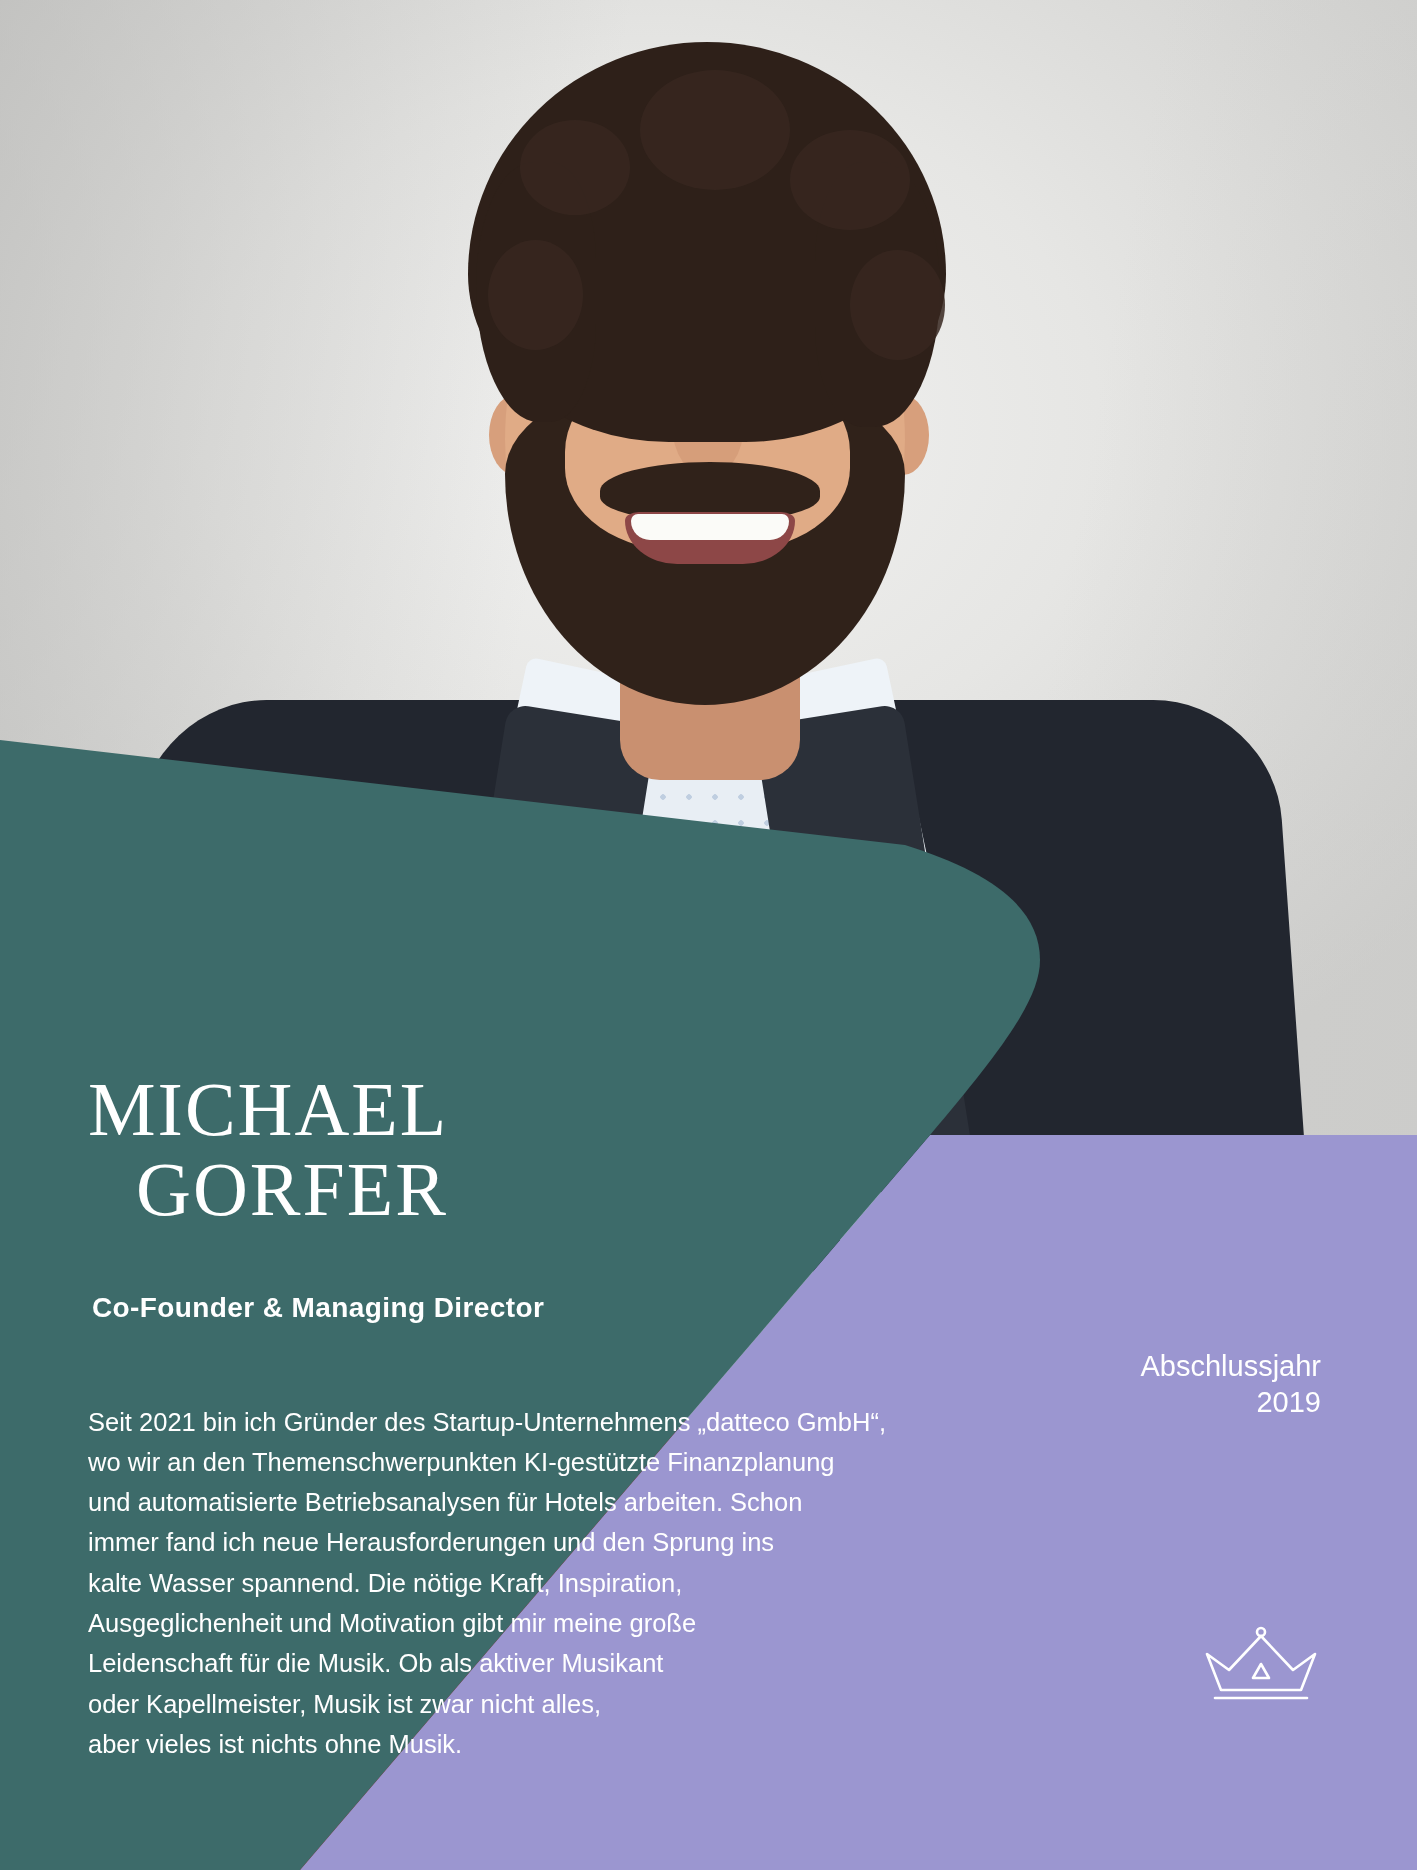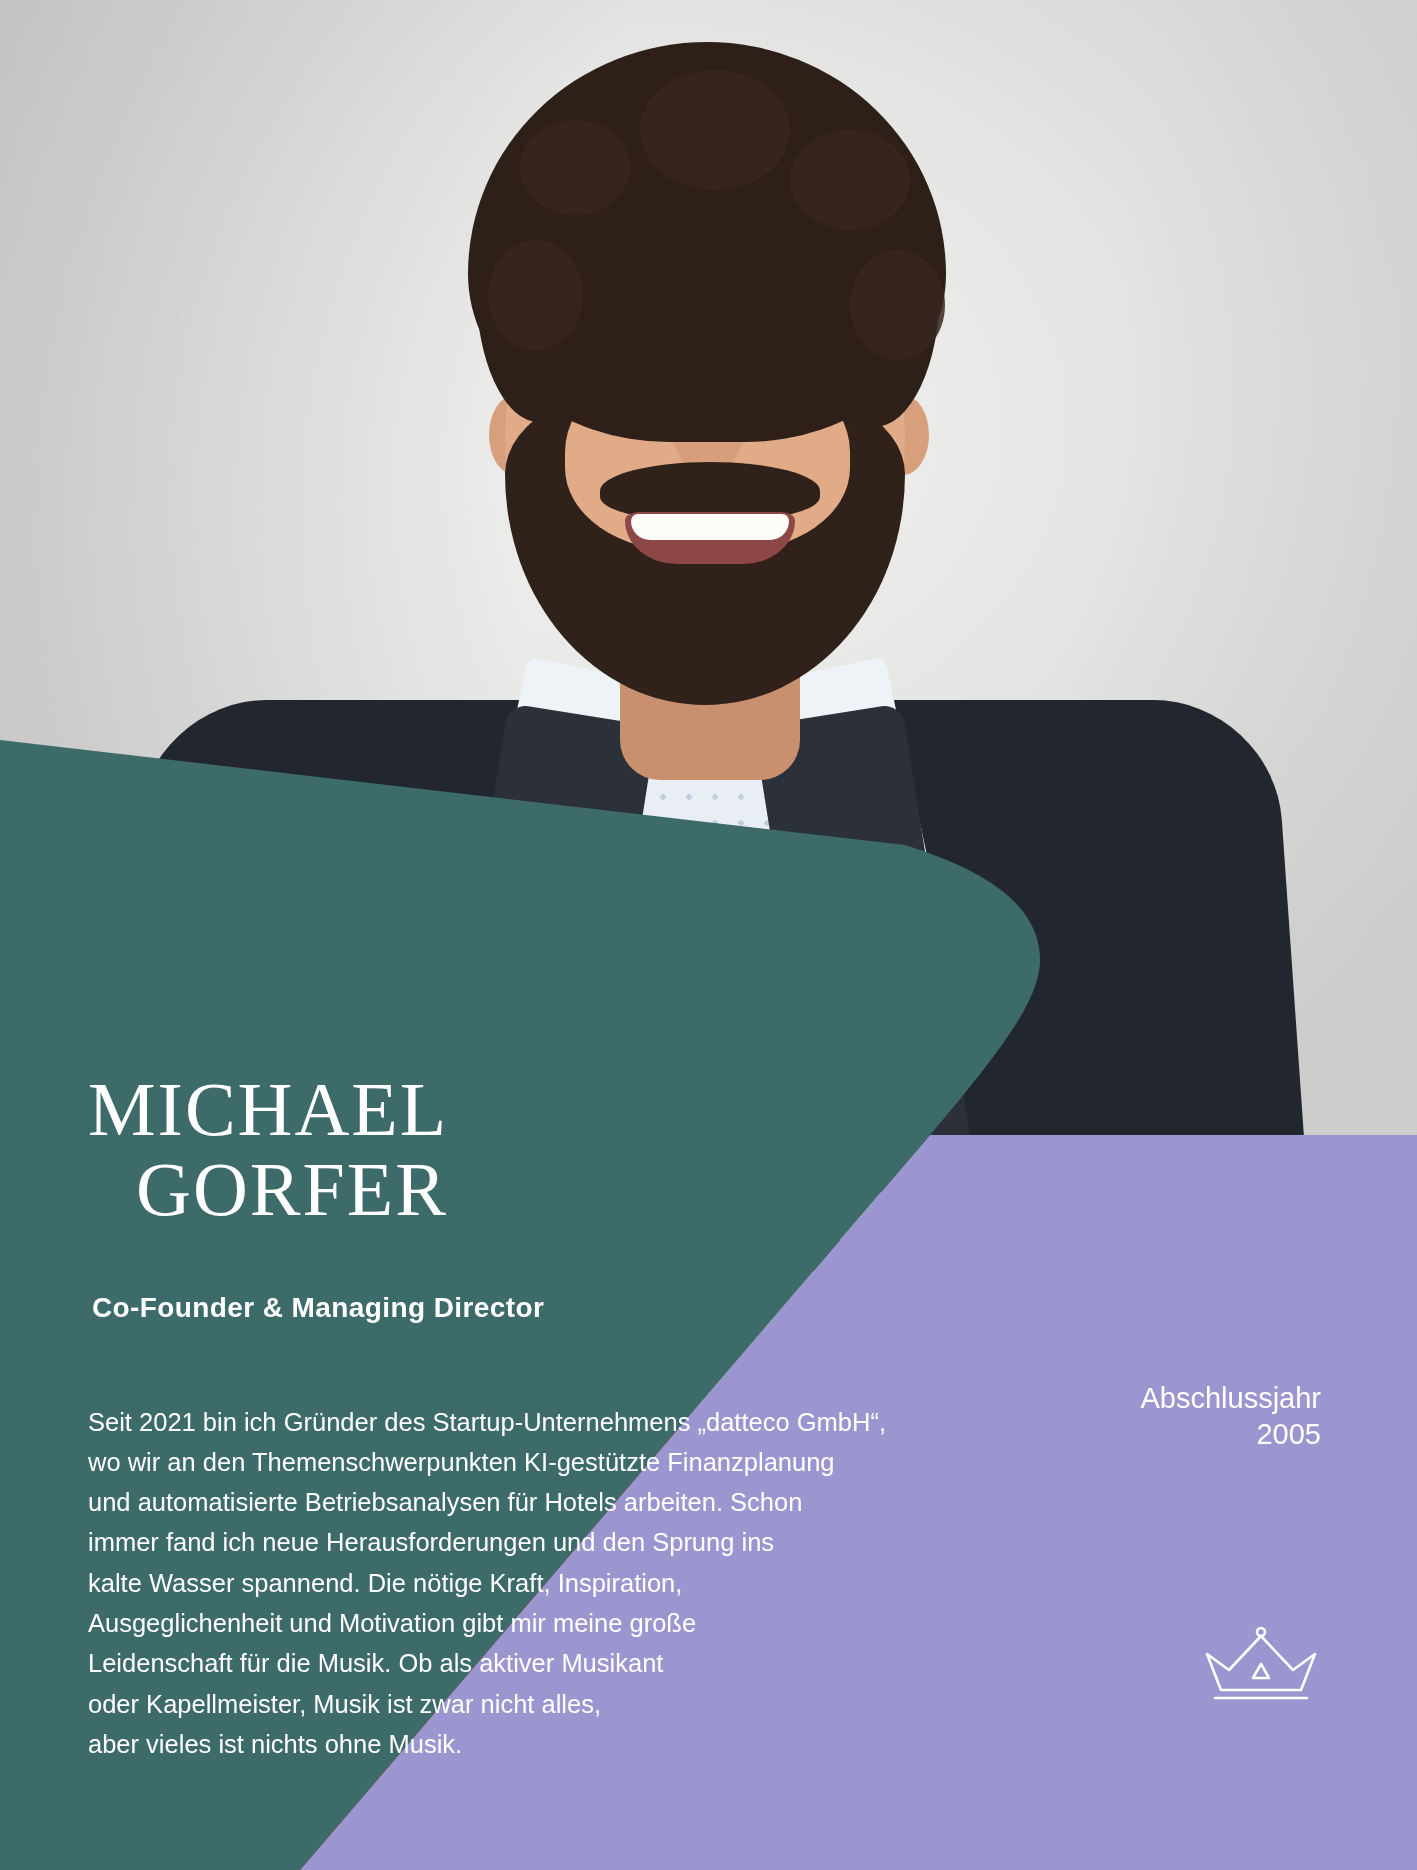--- a/index.html
+++ b/index.html
@@ -272,21 +272,21 @@
     font-size: 25.5px;
     line-height: 1.58;
     font-weight: 400;
     max-width: 950px;
     white-space: pre-line;
   }
 
   .year-block {
     position: absolute;
     right: 96px;
-    top: 1380px;
+    top: 1348px;
     width: 360px;
     text-align: right;
     color: #ffffff;
   }
   .year-label {
     font-size: 29px;
     line-height: 1.25;
     font-weight: 400;
   }
   .year-value {
@@ -372,21 +372,21 @@
 immer fand ich neue Herausforderungen und den Sprung ins
 kalte Wasser spannend. Die nötige Kraft, Inspiration,
 Ausgeglichenheit und Motivation gibt mir meine große
 Leidenschaft für die Musik. Ob als aktiver Musikant
 oder Kapellmeister, Musik ist zwar nicht alles,
 aber vieles ist nichts ohne Musik.</p>
   </div>
 
   <div class="year-block">
     <div class="year-label">Abschlussjahr</div>
-    <div class="year-value">2005</div>
+    <div class="year-value">2019</div>
   </div>
 
   <div class="crown">
     <svg viewBox="0 0 120 84" width="120" height="84" fill="none" stroke="#ffffff" stroke-width="2.6" stroke-linejoin="round" stroke-linecap="round">
       <path d="M6,34 L20,70 L100,70 L114,34 L92,50 L60,16 L28,50 Z"></path>
       <path d="M60,44 L68,58 L52,58 Z"></path>
       <circle cx="60" cy="12" r="4"></circle>
       <line x1="14" y1="78" x2="106" y2="78"></line>
     </svg>
   </div>

